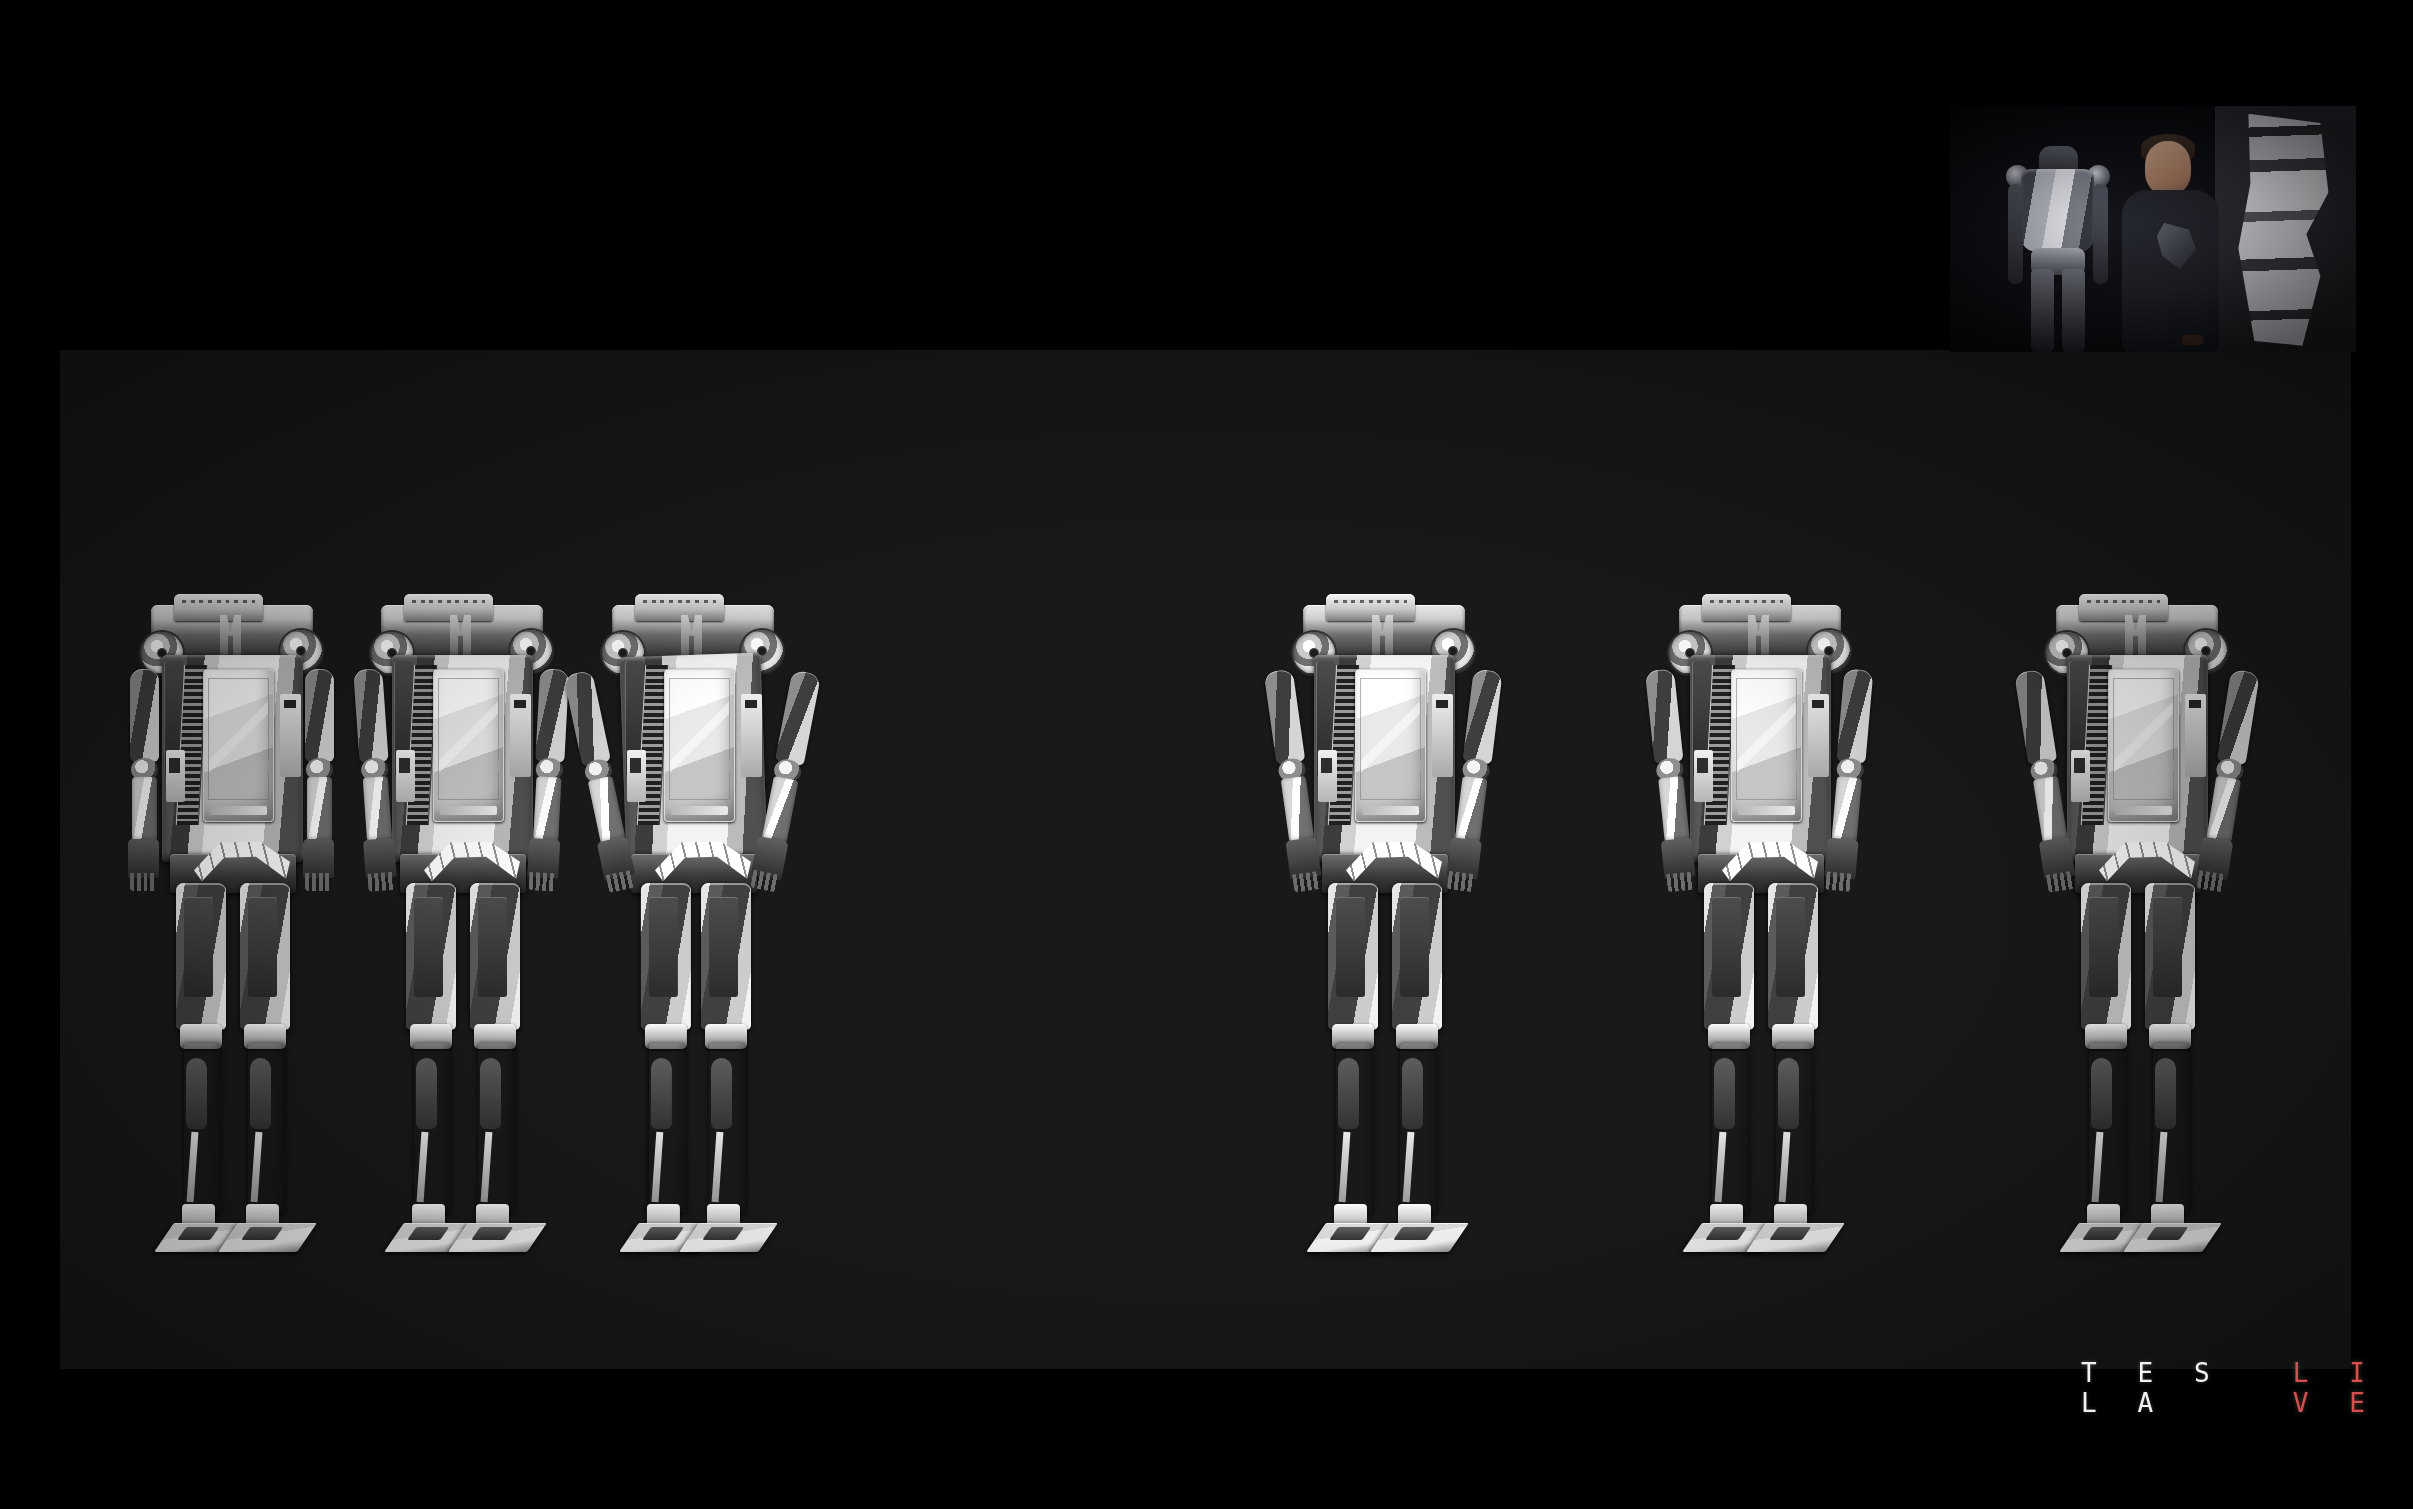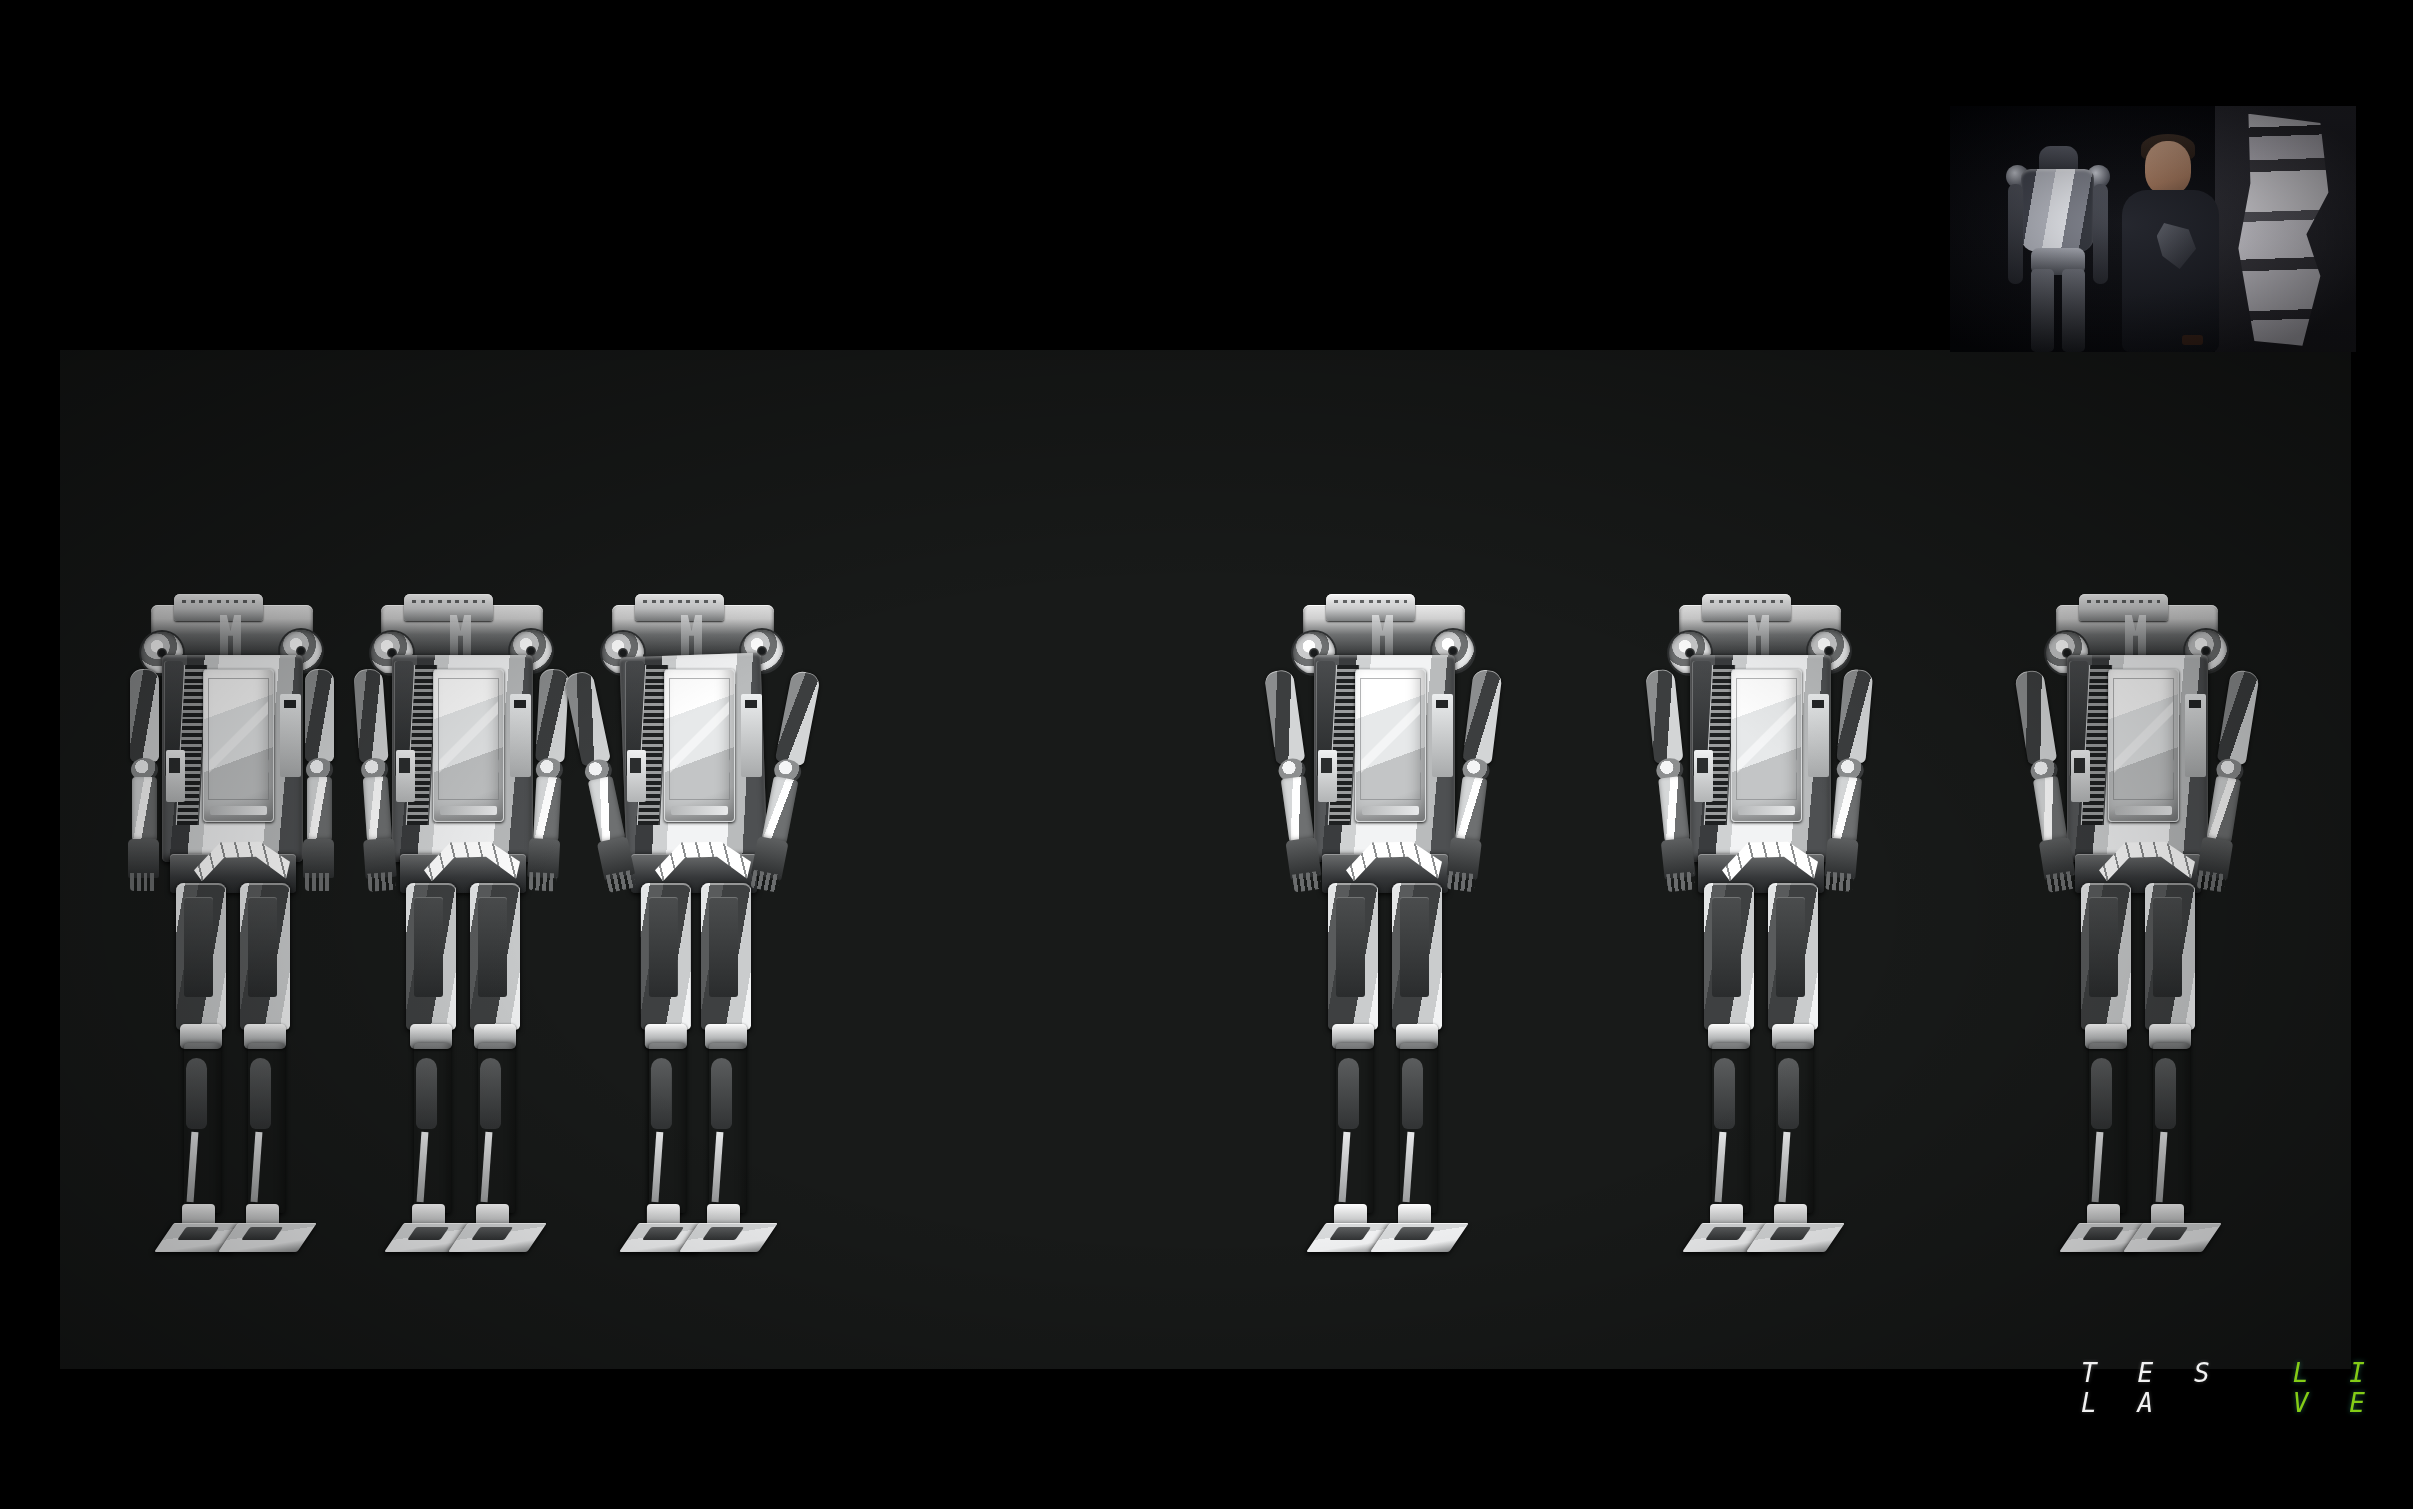--- a/index.html
+++ b/index.html
@@ -368,29 +368,28 @@
   .pip-overlay{
     position:absolute; inset:0; pointer-events:none;
     background:radial-gradient(ellipse at 42% 48%, rgba(255,255,255,.06) 0%, rgba(0,0,0,.55) 82%);
   }
 
   
   .brand{
     position:absolute; left:2081px; top:1369px;
     display:flex; align-items:center; gap:56px;
     height:37px;
-    font-style:italic;
   }
   .brand-tesla, .brand-live{
     font-family:"DejaVu Sans Mono","Liberation Mono",monospace;
     font-size:26px; font-weight:400;
     letter-spacing:12.6px;
   }
   .brand-tesla{ color:#f2f2f2; text-shadow:0 0 3.9px rgba(255,255,255,.25); }
-  .brand-live{ color:#84cc16; text-shadow:0 0 5.8px rgba(60,190,150,.45); }
+  .brand-live{ color:#ef4444; text-shadow:0 0 5.8px rgba(60,190,150,.45); }
 </style>
 </head>
 <body>
 
 <div class="stage">
 
 
   <div class="content-panel">
     <div class="panel-inner">
 

